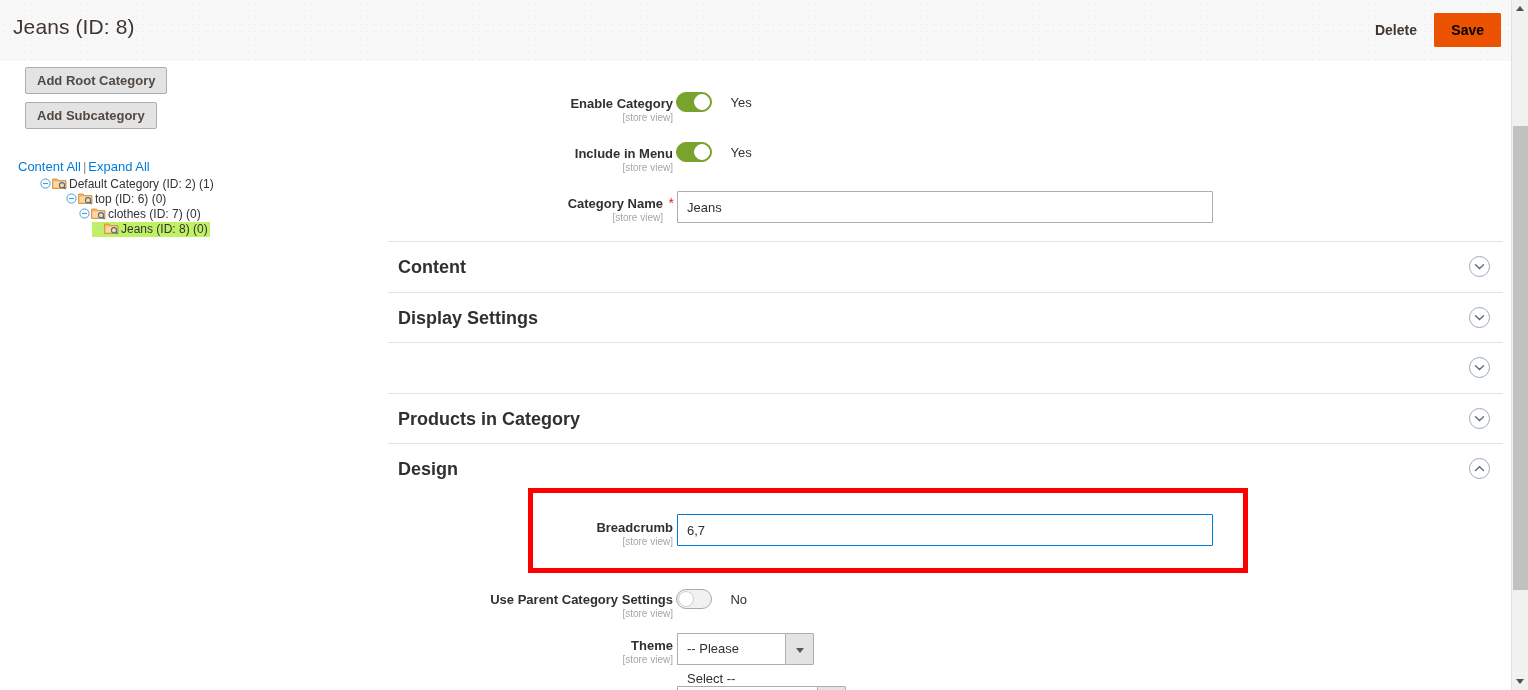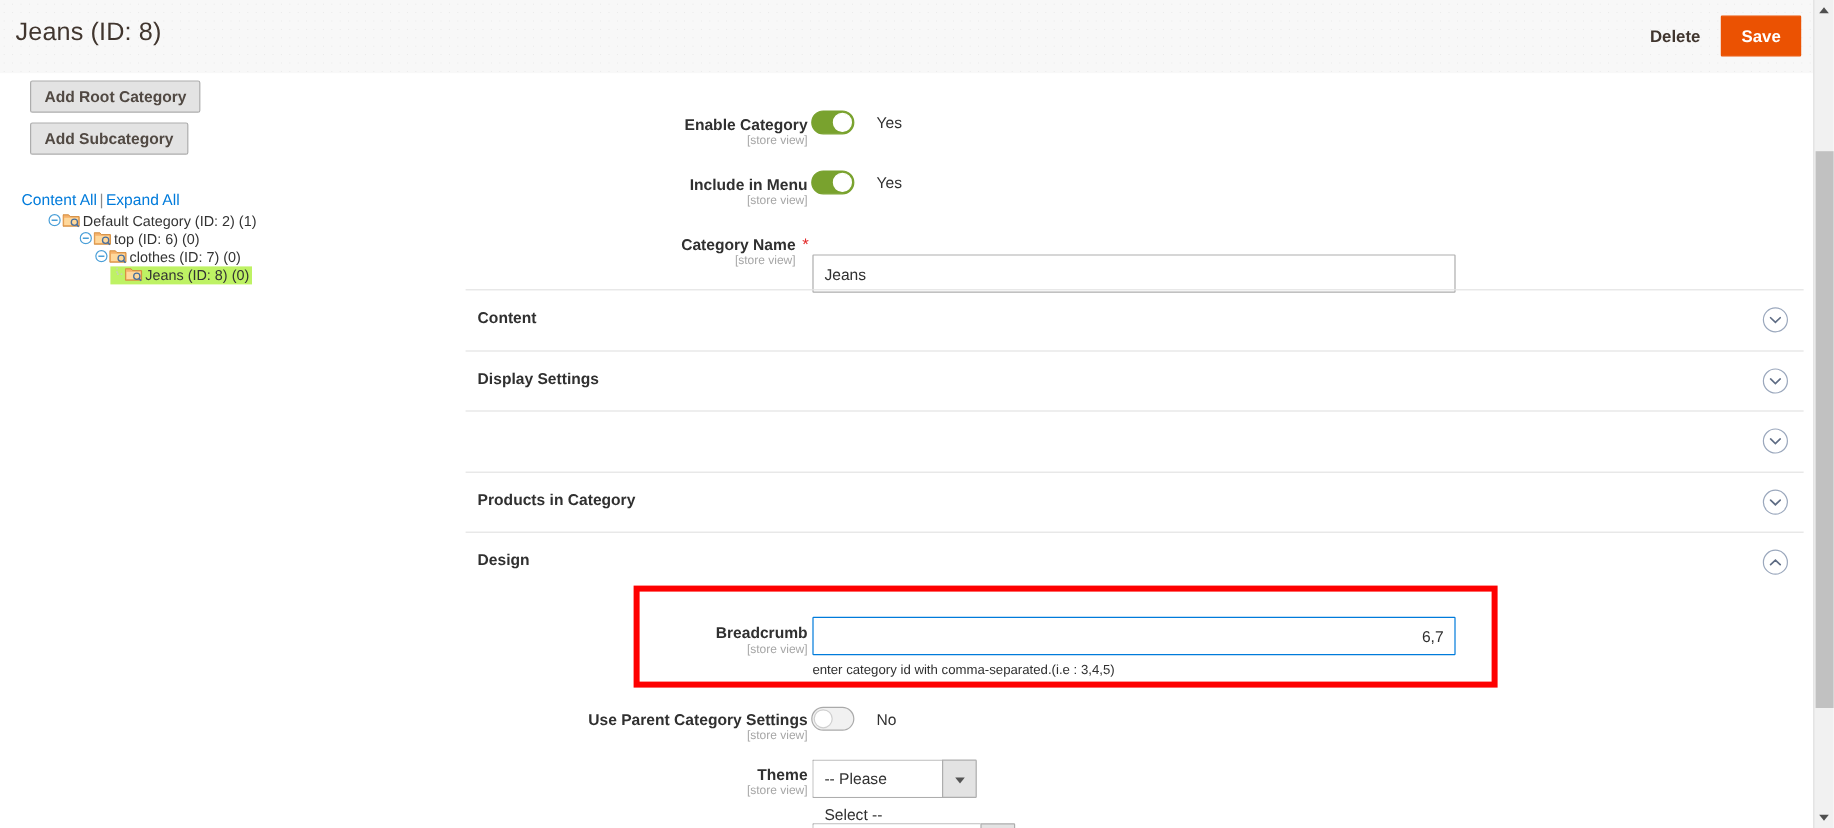--- a/index.html
+++ b/index.html
@@ -40,21 +40,21 @@
     background: none;
     border: none;
     cursor: pointer;
     padding: 4px 6px;
     font-family: inherit;
   }
   #save-button {
     position: absolute;
     right: 10px; top: 13px;
     background: #eb5202;
-    color: #ffffff;
+    color: #000000;
     border: 1px solid #eb5202;
     font-size: 14px;
     font-weight: 600;
     padding: 8px 16px;
     cursor: pointer;
     font-family: inherit;
     border-radius: 1px;
   }
 
   
@@ -204,41 +204,40 @@
     font-size: 13px;
     color: #303030;
     padding: 0 9px;
     font-family: inherit;
     border-radius: 1px;
     outline: none;
   }
   .text-input.focused {
     border-color: #007bdb;
     border-width: 1px;
-    text-align: right;
   }
   .field-note {
     font-size: 11px;
     color: #303030;
     margin-top: 7px;
   }
 
   
   .section-header {
     position: absolute;
     left: 8px;
     width: 1115px;
     height: 50px;
     border-top: 1px solid #e3e3e3;
     cursor: pointer;
   }
   .section-title {
     position: absolute;
     left: 10px; top: 15px;
-    font-size: 13px;
+    font-size: 18px;
     font-weight: 600;
     color: #303030;
   }
   .chev-circle {
     position: absolute;
     right: 13px; top: 14px;
     width: 21px; height: 21px;
     border-radius: 50%;
     border: 1px solid #9ba8bd;
   }
@@ -406,21 +405,21 @@
   </div>
 
   <div class="field-row" style="top:131px;">
     <div class="field-label" style="left:8px; top:4px;">
       <span style="position:relative;">
         <span>Category Name</span>
         <span class="req-star">*</span>
       </span>
       <span class="scope">[store view]</span>
     </div>
-    <input class="text-input" id="category-name-input" type="text" style="position: absolute; left: 297px; top: -1px; width: 536px; margin-top: 21px;" value="Jeans">
+    <input class="text-input" id="category-name-input" type="text" style="position: absolute; left: 297px; top: -1px; width: 536px;" value="Jeans">
   </div>
 
   <div id="sections-container">
       <div class="section-header" style="top: 180px;">
         <div class="section-title">Content</div>
         <div class="chev-circle">
           <svg width="19" height="19" viewBox="0 0 19 19">
             <path d="M5.5 7.8 L9.5 11.6 L13.5 7.8" fill="none" stroke="#5e6c84" stroke-width="1.4" stroke-linecap="round"></path>
           </svg>
         </div>
@@ -458,21 +457,20 @@
       </div>
     </div>
 
   <div class="field-row" style="top:455px;">
     <div class="field-label" style="left:18px; top:4px;">
       <span>Breadcrumb</span>
       <span class="scope">[store view]</span>
     </div>
     <div style="position:absolute; left:297px; top:-2px;">
       <input class="text-input focused" id="breadcrumb-input" type="text" style="width: 536px;" value="6,7">
-      <div class="field-note">enter category id with comma-separated.(i.e : 3,4,5)</div>
     </div>
   </div>
 
   <div class="field-row" style="top:528px;">
     <div class="field-label" style="left:18px; top:3px;">
       <span>Use Parent Category Settings</span>
       <span class="scope">[store view]</span>
     </div>
     <div style="position:absolute; left:296px; top:0px;">
       <span class="toggle"><span class="knob"></span></span>

